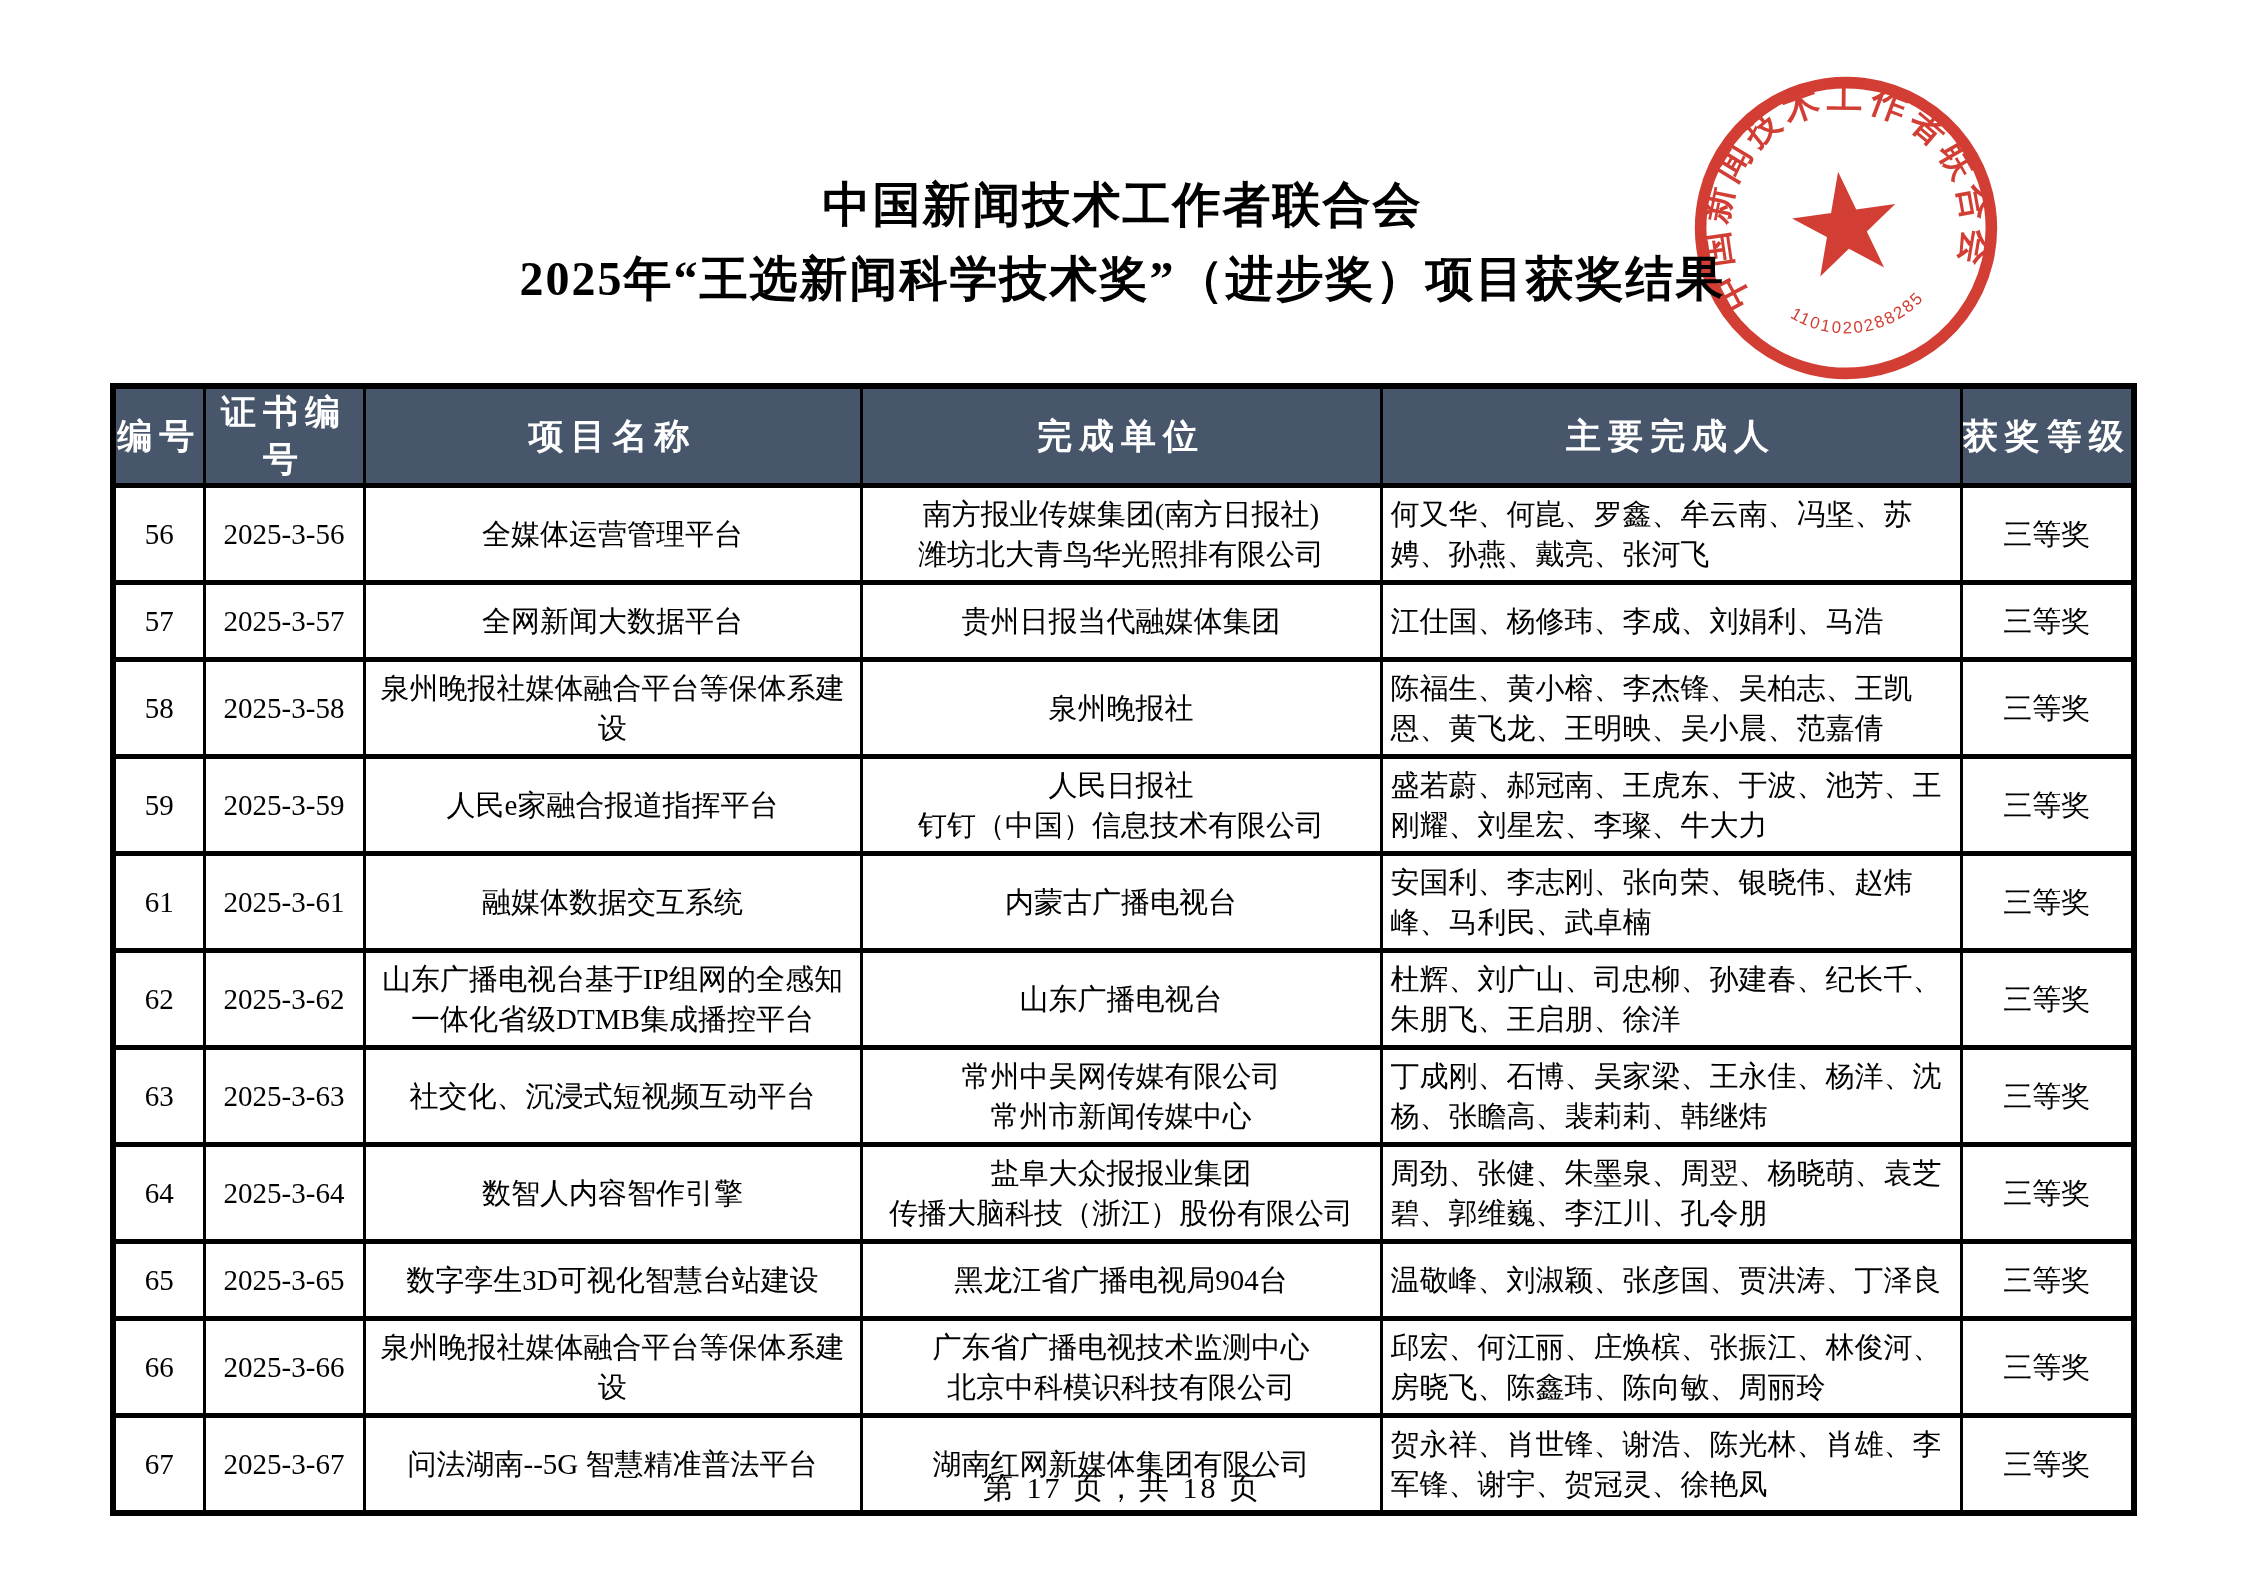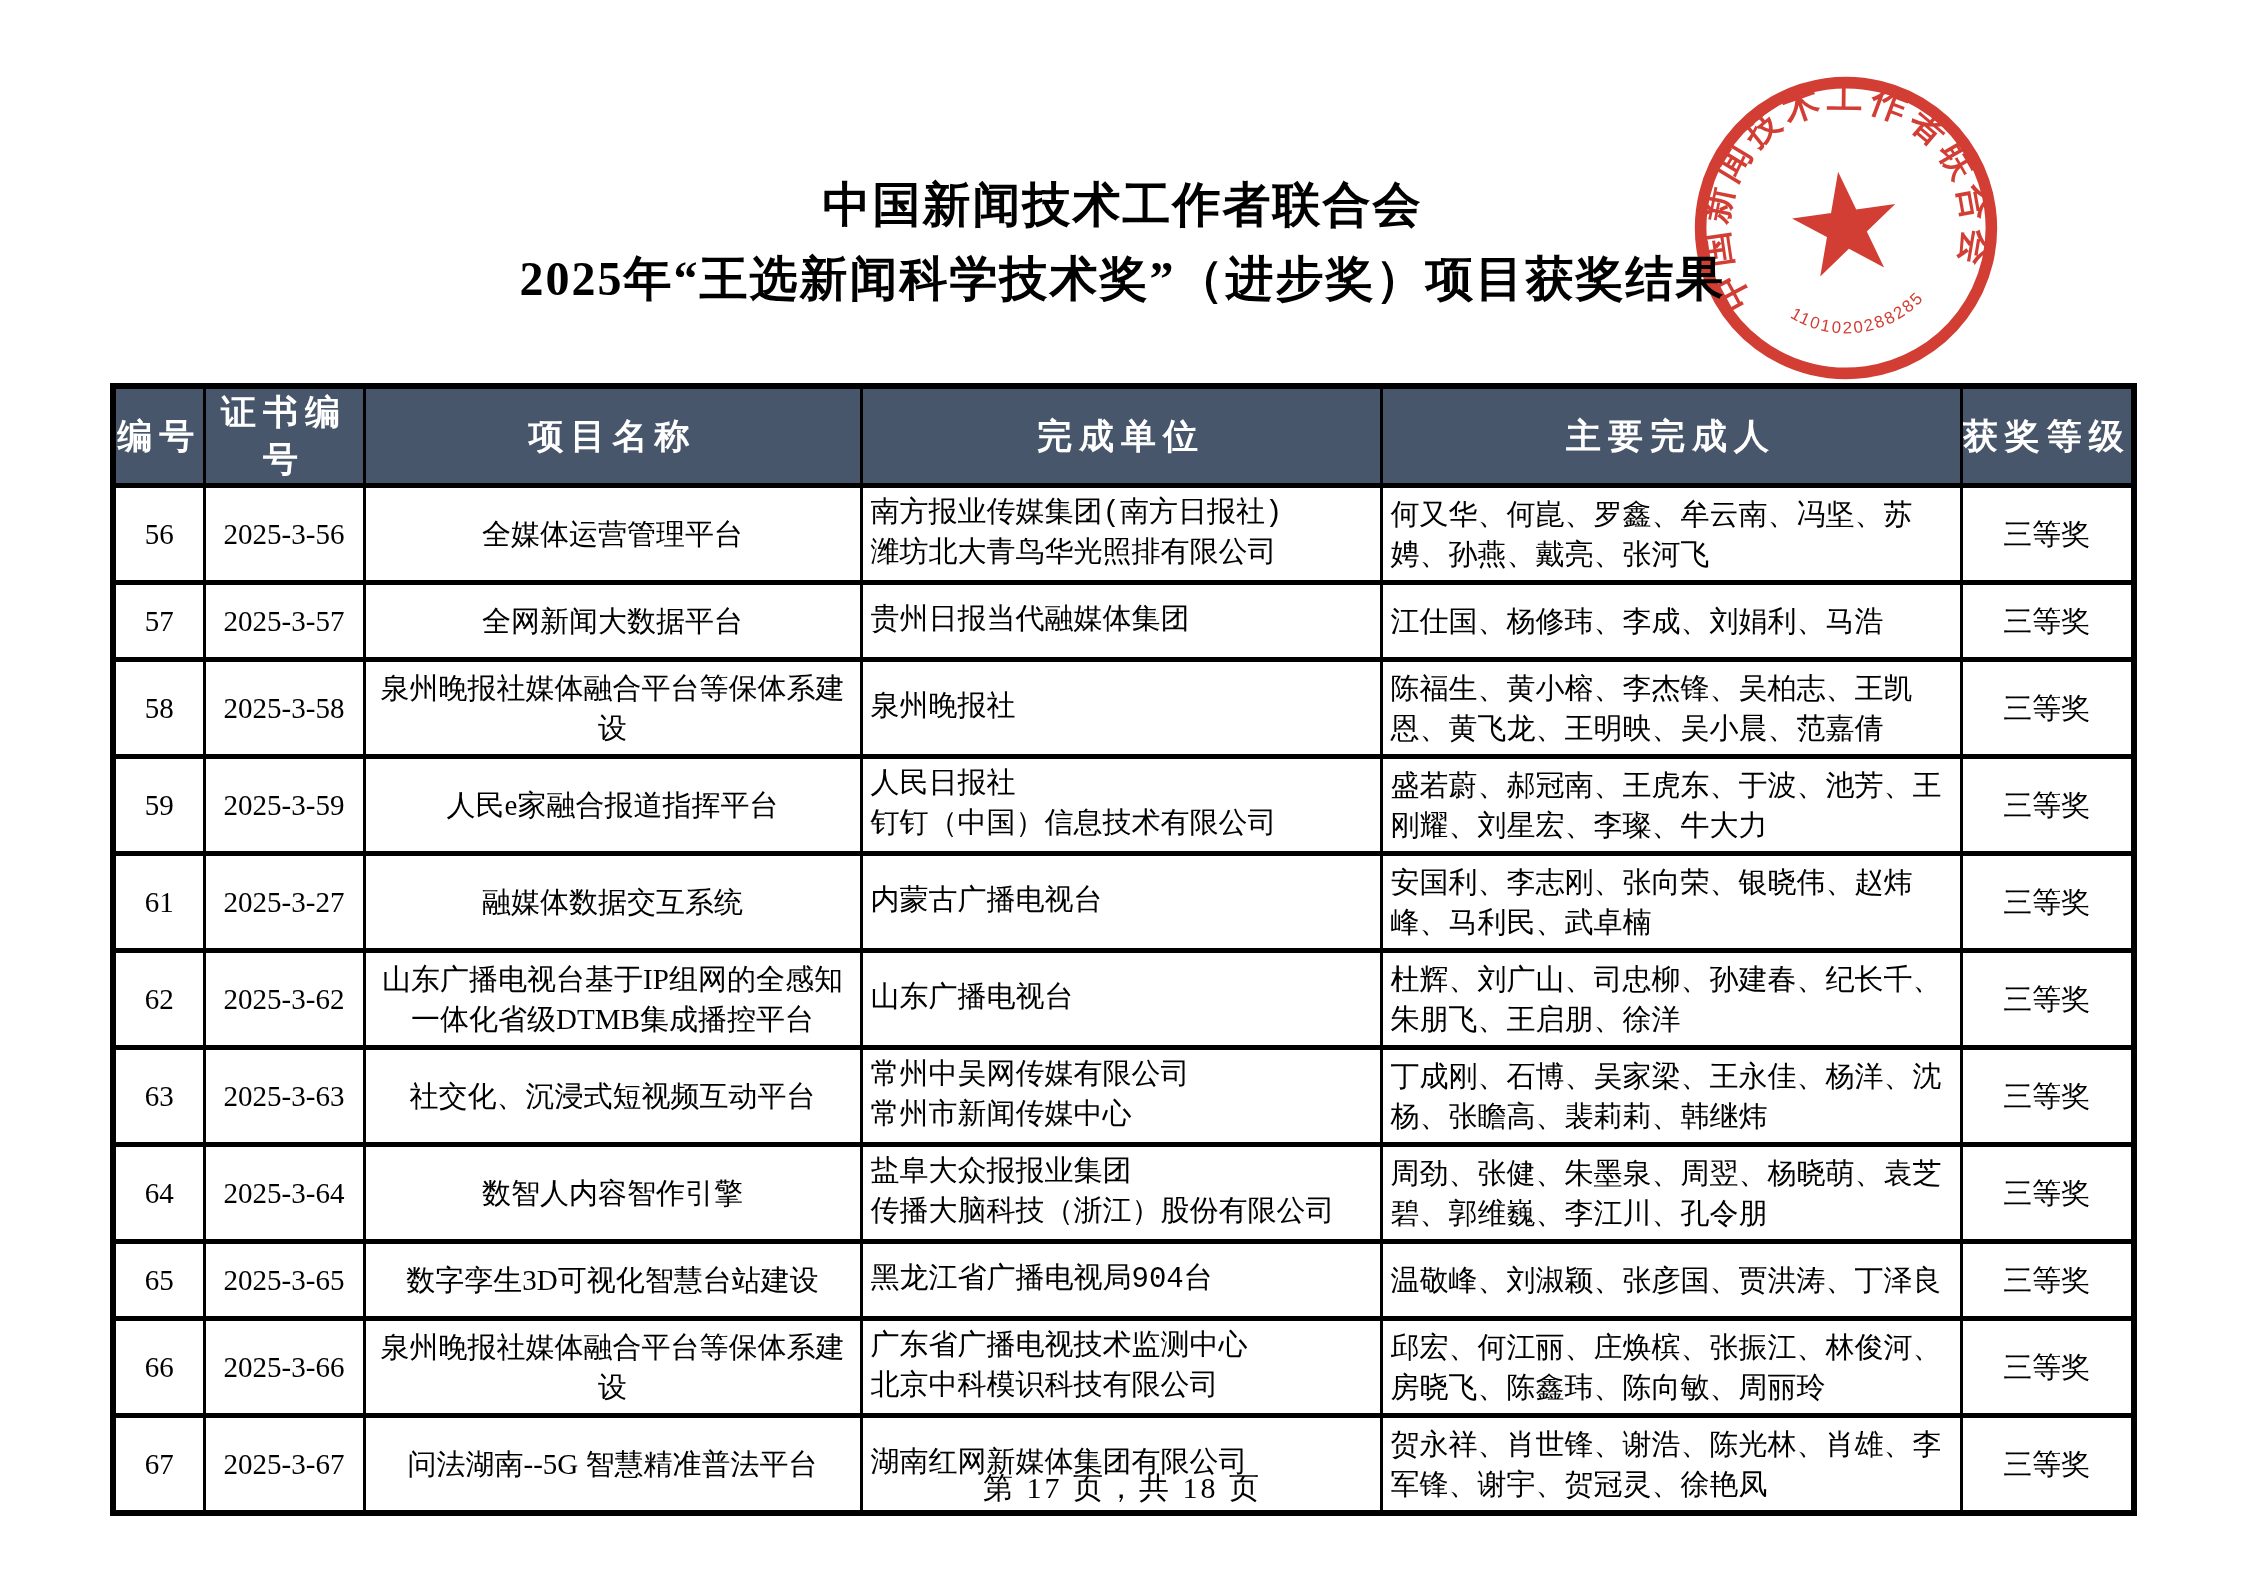--- a/index.html
+++ b/index.html
@@ -19,21 +19,21 @@
                  border-top: 5px solid #000; border-bottom: 5px solid #000; overflow: hidden; }
   .award-table { border: 6px solid #000; }
   .award-table thead th { background: #47566a; color: #ffffff; height: 98px;
                  font-family: "Liberation Sans", "DejaVu Sans", sans-serif;
                  font-size: 35px; font-weight: bold; letter-spacing: 7px; text-align: center; }
   .award-table tbody td { height: 77px; font-size: 29px; line-height: 40px; padding: 6px 8px;
                  vertical-align: middle; background: #ffffff; }
   td.c-no { background: #dbe3ec; text-align: center; font-size: 31px; }
   td.c-cert { text-align: center; font-size: 30px; white-space: nowrap; }
   td.c-project { text-align: center; padding-left: 10px; }
-  td.c-org { white-space: pre-line; font-family: Liberation Mono, monospace; }
+  td.c-org { text-align: center; white-space: pre-line; }
   td.c-people { text-align: left; padding-left: 12px; }
   td.c-award { text-align: center; }
 
   .page-footer { position: absolute; top: 1468px; left: 0; width: 2245px;
                  text-align: center; font-size: 30px; letter-spacing: 3px; }
 </style>
 </head>
 <body>
 
 <div class="title-block">
@@ -107,21 +107,21 @@
       <td class="c-no">59</td>
       <td class="c-cert">2025-3-59</td>
       <td class="c-project">人民e家融合报道指挥平台</td>
       <td class="c-org">人民日报社
 钉钉（中国）信息技术有限公司</td>
       <td class="c-people">盛若蔚、郝冠南、王虎东、于波、池芳、王刚耀、刘星宏、李璨、牛大力</td>
       <td class="c-award">三等奖</td>
     </tr>
     <tr>
       <td class="c-no">61</td>
-      <td class="c-cert">2025-3-27</td>
+      <td class="c-cert">2025-3-61</td>
       <td class="c-project">融媒体数据交互系统</td>
       <td class="c-org">内蒙古广播电视台</td>
       <td class="c-people">安国利、李志刚、张向荣、银晓伟、赵炜峰、马利民、武卓楠</td>
       <td class="c-award">三等奖</td>
     </tr>
     <tr>
       <td class="c-no">62</td>
       <td class="c-cert">2025-3-62</td>
       <td class="c-project">山东广播电视台基于IP组网的全感知一体化省级DTMB集成播控平台</td>
       <td class="c-org">山东广播电视台</td>

